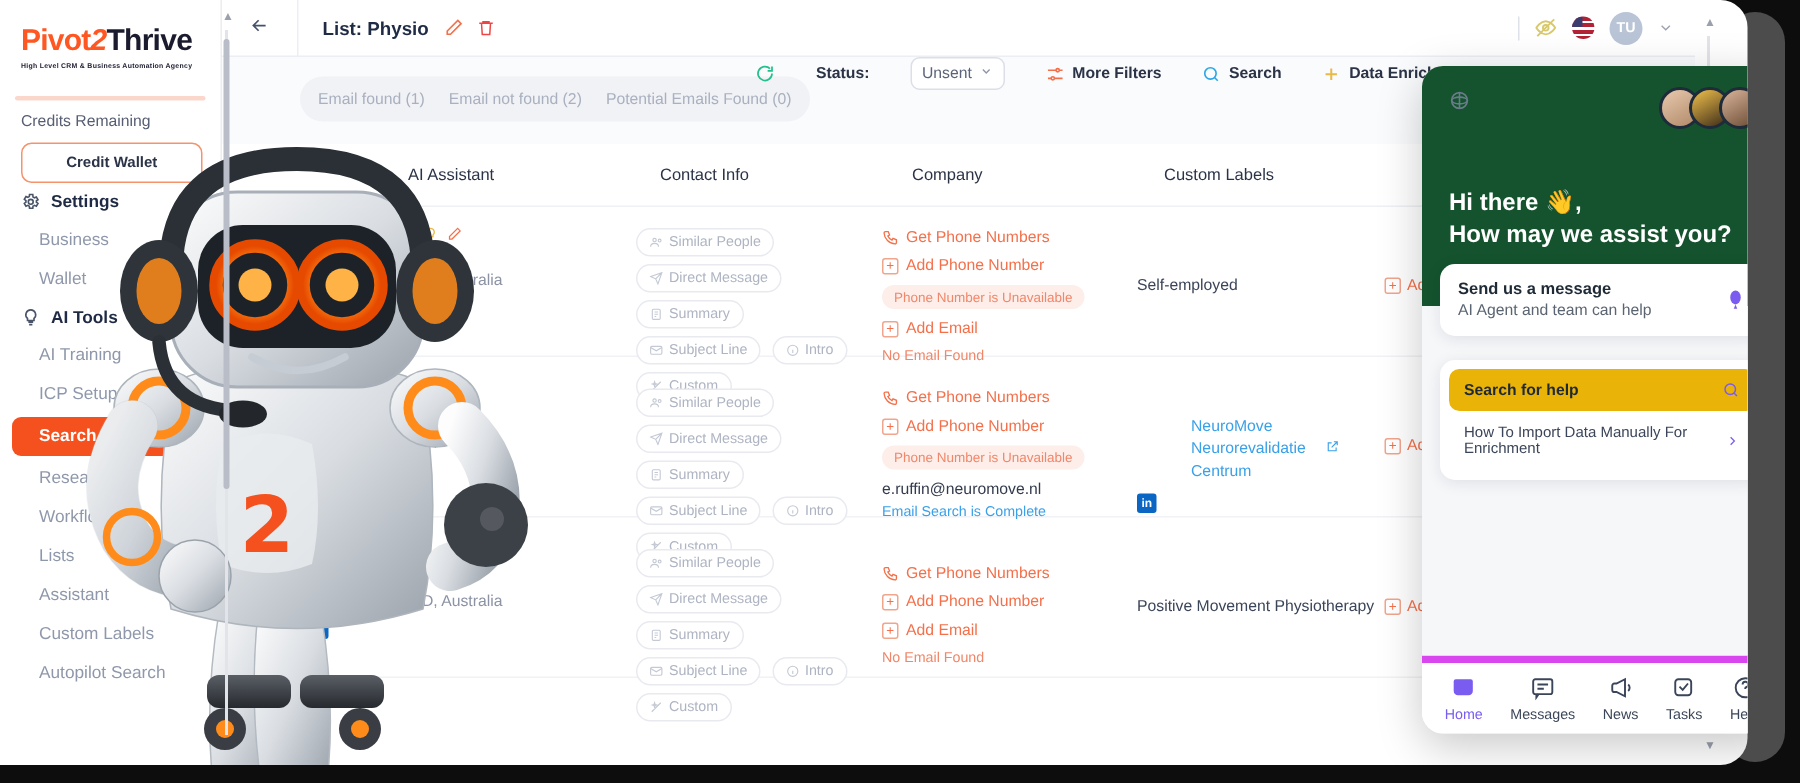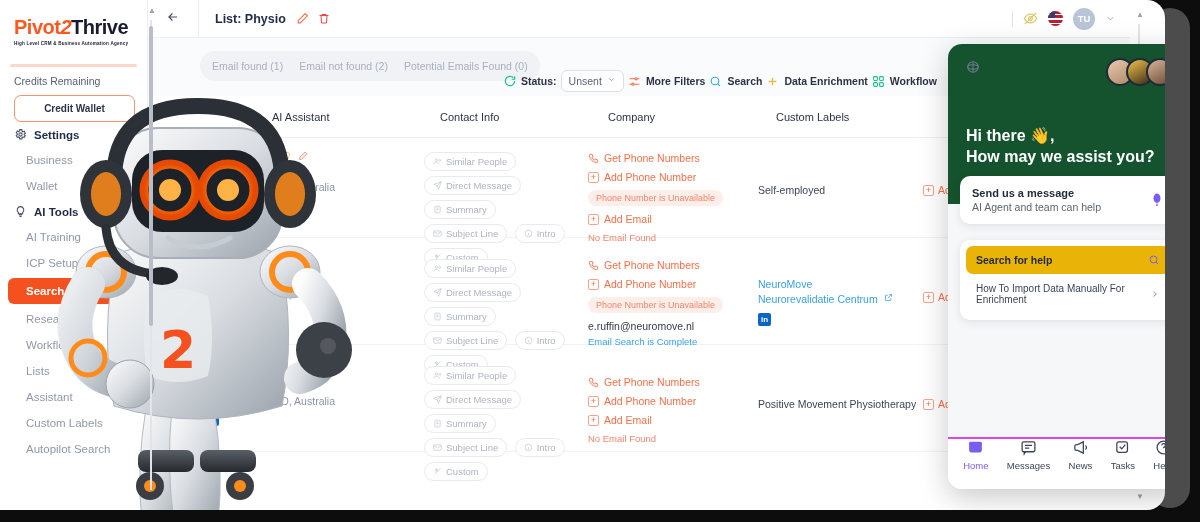--- a/index.html
+++ b/index.html
@@ -46,21 +46,21 @@
      position:relative; overflow:hidden; }
   .flag:before { content:""; position:absolute; left:0; top:0; width:7px; height:7px; background:#3c3b6e; }
   .avatar-tu { width:22px; height:22px; border-radius:50%; background:#b9c4d6; color:#fff;
                font-size:9.5px; font-weight:bold; display:flex; align-items:center; justify-content:center; }
 
   
   #toolbar { position:absolute; left:148px; top:38px; right:35px; height:58px; background:#fafbfc; z-index:1; }
   #tabs-pill { position:absolute; left:52px; top:13px; height:30px; background:#f1f2f5; border-radius:15px;
                display:flex; align-items:center; padding:0 12px; gap:16px; }
   .tabpill { font-size:10.5px; color:#a9b0bf; white-space:nowrap; }
-  #toolbar-actions { position:absolute; left:355px; top:32px; display:flex; align-items:center; gap:4px; }
+  #toolbar-actions { position:absolute; left:355px; top:0; display:flex; align-items:center; gap:27px; }
   .tb-item { display:flex; align-items:center; gap:5px; font-size:10.5px; font-weight:bold; color:#2b3347; white-space:nowrap;}
   .status-lbl { font-size:10.5px; font-weight:bold; color:#2b3347; }
   .status-sel { border:1px solid #dcdfe7; border-radius:6px; padding:4px 7px; font-size:10.5px;
                 color:#5b6479; display:flex; align-items:flex-start; gap:5px; background:#fff; }
 
   
   #table-area { position:absolute; left:148px; top:96px; right:35px; bottom:0; background:#fff; overflow:hidden; }
   #thead { height:42px; display:flex; align-items:center; border-bottom:1px solid #eef0f4; }
   .th { font-size:11px; color:#2b3347; position:absolute; }
   .row { position:absolute; left:0; right:0; height:100px; border-bottom:1px solid #f0f2f5; }
@@ -73,21 +73,21 @@
   .avatar-img { width:30px; height:30px; border-radius:50%; background:#cbb59a; overflow:hidden; }
   .chip { display:inline-flex; align-items:center; gap:4px; border:1px solid #e9eaf0; border-radius:12px;
           padding:3px 8px; font-size:9.5px; color:#aeb4c2; margin:0 4px 5px 0; background:#fff; }
   .ci-line { display:flex; align-items:center; gap:5px; font-size:10.5px; color:#f4704a; margin-bottom:7px; }
   .ci-badge { display:inline-block; background:#fdeeea; color:#f0876a; font-size:9px;
               border-radius:10px; padding:3px 8px; margin-bottom:7px; }
   .ci-note { font-size:9.5px; color:#f0876a; }
   .ci-note.blue { color:#3aa0e8; }
   .ci-email { font-size:10.5px; color:#333b4d; margin-bottom:4px; }
   .co-plain { font-size:10.5px; color:#3b4559; }
-  .co-link { font-size:10.5px; color:#3aa0e8; line-height:1.45; }
+  .co-link { font-size:10.5px; color:#3aa0e8; line-height:1.45;margin-left:36px; }
   .add-btn { display:flex; align-items:center; gap:4px; font-size:10.5px; color:#f4704a; }
   .sq-plus { width:11px; height:11px; border:1px solid #f0a58c; border-radius:2px; color:#f4704a;
              font-size:9px; display:flex; align-items:center; justify-content:center; line-height:1; }
 
   
   #scroll-v { position:absolute; left:1136px; top:8px; width:6px; height:498px; z-index:6;}
   .sb-track { position:absolute; left:2px; top:16px; width:2px; height:440px; background:#e2e4e9; }
   .sb-thumb { position:absolute; left:1px; top:60px; width:4px; height:120px; background:#b9bdc7; border-radius:2px; }
   .sb-arrow { position:absolute; left:0; font-size:8px; color:#9aa0ad; }
   #left-scroll { position:absolute; left:148px; top:6px; width:7px; height:504px; z-index:6; }
@@ -105,22 +105,22 @@
   .hero-greet { position:absolute; left:18px; bottom:36px; color:#fff; font-size:16px; font-weight:bold; line-height:1.35; }
   #chat-body { flex:1; background:#f6f7f9; padding:0 12px; position:relative; }
   .chat-card { background:#fff; border-radius:10px; box-shadow:0 2px 10px rgba(20,30,50,.10); }
   #card-message { position:absolute; left:12px; top:-28px; right:12px; padding:11px 12px; display:flex; align-items:center; }
   .cm-title { font-size:11px; font-weight:bold; color:#1f2a37; }
   .cm-sub { font-size:10.5px; color:#5b6572; margin-top:2px; }
   #card-help { position:absolute; left:12px; top:36px; right:12px; padding:6px; }
   .help-search { background:#eab308; border-radius:7px; padding:8px 10px; display:flex; align-items:center; }
   .help-search span { font-size:10.5px; font-weight:bold; color:#1f2a37; }
   .help-article { padding:9px 10px; display:flex; align-items:center; font-size:10px; color:#3b4559; }
-  #chat-nav { flex:none; height:52px; background:#fff; border-top:2px solid #d946ef;
-              display:flex; justify-content:space-around; padding:0 6px; }
+  #chat-nav { flex:none; height:52px; background:#fff; border-top:5px solid #d946ef;
+              display:flex; align-items:center; justify-content:space-around; padding:0 6px; }
   .nav-btn { display:flex; flex-direction:column; align-items:center; gap:4px; font-size:9.5px; color:#3b4559; }
   .nav-btn.active { color:#7a5cf0; }
 </style>
 </head>
 <body>
 
 <div id="device-frame">
   <div id="frame-shadow"></div>
   <div id="screen">
 

